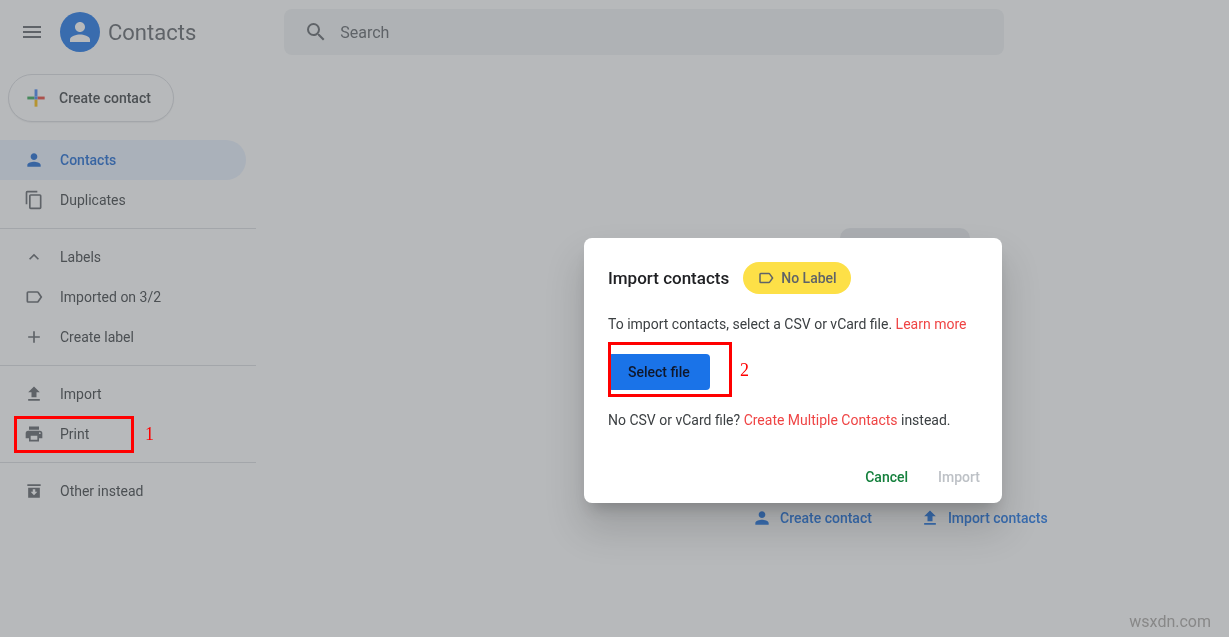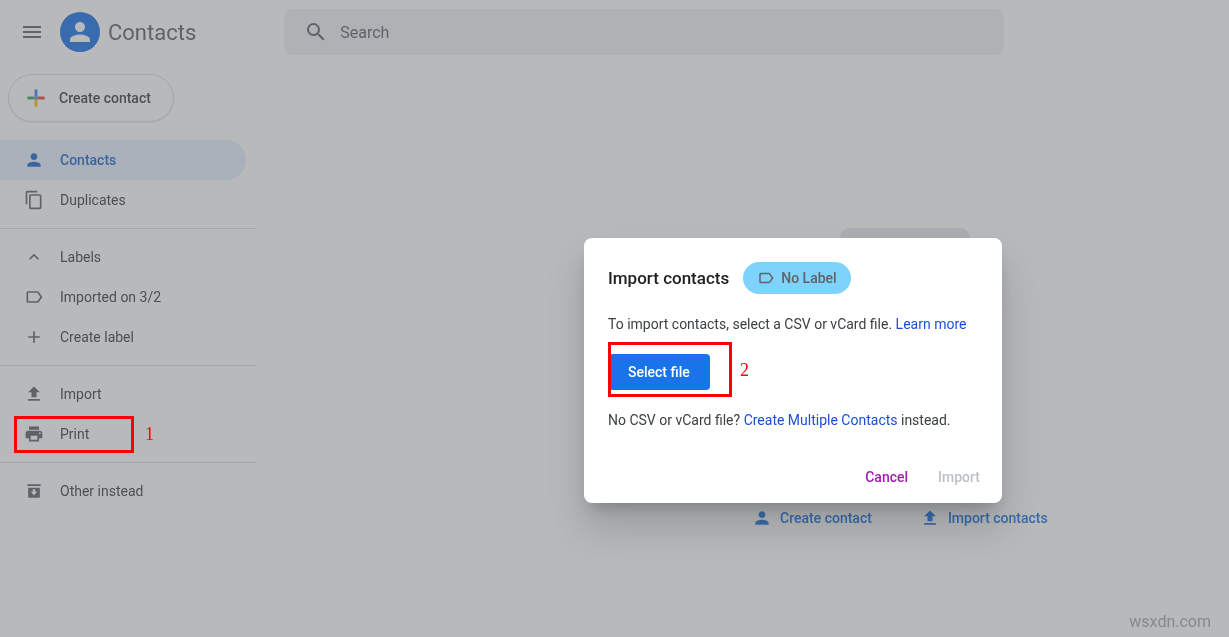--- a/index.html
+++ b/index.html
@@ -33,28 +33,28 @@
   .annot-box-1 { position: absolute; border: 3px solid #ff0000; left: 14px; top: 416px; width: 120px; height: 37px; z-index: 6; }
   .annot-1 { position: absolute; left: 145px; top: 424px; color: #ff0000; font-size: 18px; z-index: 6; font-family: 'Times New Roman', serif; }
   
   .main-actions { position: absolute; left: 752px; top: 508px; display: flex; gap: 48px; }
   .main-action { display: flex; align-items: center; color: #1a73e8; font-size: 14px; font-weight: 500; cursor: pointer; }
   .main-action svg { width: 20px; height: 20px; fill: #1a73e8; margin-right: 8px; }
   
   .dialog { position: absolute; left: 584px; top: 238px; width: 418px; height: 265px; background: #fff; border-radius: 8px; box-shadow: 0 11px 15px -7px rgba(0,0,0,0.2), 0 24px 38px 3px rgba(0,0,0,0.14); z-index: 10; padding: 24px; }
   .dialog-head { display: flex; align-items: center; }
   .dialog-title { font-size: 17px; font-weight: 500; color: #202124; }
-  .label-chip { margin-left: 14px; height: 32px; padding: 0 14px; border-radius: 16px; background: #7dd3fc; display: flex; align-items: center; color: #5f6368; font-size: 14px; cursor: pointer; font-weight: 500; }
+  .label-chip { margin-left: 14px; height: 32px; padding: 0 14px; border-radius: 16px; background: #fde047; display: flex; align-items: center; color: #5f6368; font-size: 14px; cursor: pointer; font-weight: 500; }
   .label-chip svg { width: 18px; height: 18px; fill: #5f6368; margin-right: 6px; }
   .dialog-text { font-size: 14px; color: #3c4043; margin-top: 20px; line-height: 20px; }
-  .dialog-text a { color: #1d4ed8; text-decoration: none; cursor: pointer; }
-  .select-file-btn { margin-top: 20px; height: 36px; padding: 0 20px; border: none; border-radius: 4px; background: #1a73e8; color: #ffffff; font-size: 14px; font-weight: 500; cursor: pointer; display: inline-flex; align-items: center; }
+  .dialog-text a { color: #ef4444; text-decoration: none; cursor: pointer; }
+  .select-file-btn { margin-top: 20px; height: 36px; padding: 0 20px; border: none; border-radius: 4px; background: #1a73e8; color: #0f172a; font-size: 14px; font-weight: 500; cursor: pointer; display: inline-flex; align-items: center; }
   .dialog-footer { position: absolute; right: 22px; bottom: 18px; display: flex; gap: 30px; }
   .footer-btn { font-size: 14px; font-weight: 500; background: none; border: none; cursor: pointer; }
-  .footer-btn.cancel { color: #a21caf; }
+  .footer-btn.cancel { color: #15803d; }
   .footer-btn.import { color: #bdc1c6; cursor: default; }
   
   .annot-box-2 { position: absolute; border: 3px solid #ff0000; left: 608px; top: 342px; width: 124px; height: 55px; z-index: 11; }
   .annot-2 { position: absolute; left: 740px; top: 360px; color: #ff0000; font-size: 18px; z-index: 11; font-family: 'Times New Roman', serif; }
 
   .avatar-placeholder { position: absolute; left: 840px; top: 228px; width: 130px; height: 10px; background: #e8eaed; border-top-left-radius: 65px; border-top-right-radius: 65px; z-index: 1; }
   
   .watermark { position: absolute; right: 18px; bottom: 6px; font-size: 16px; color: #888; z-index: 20; }
 </style>
 </head>

